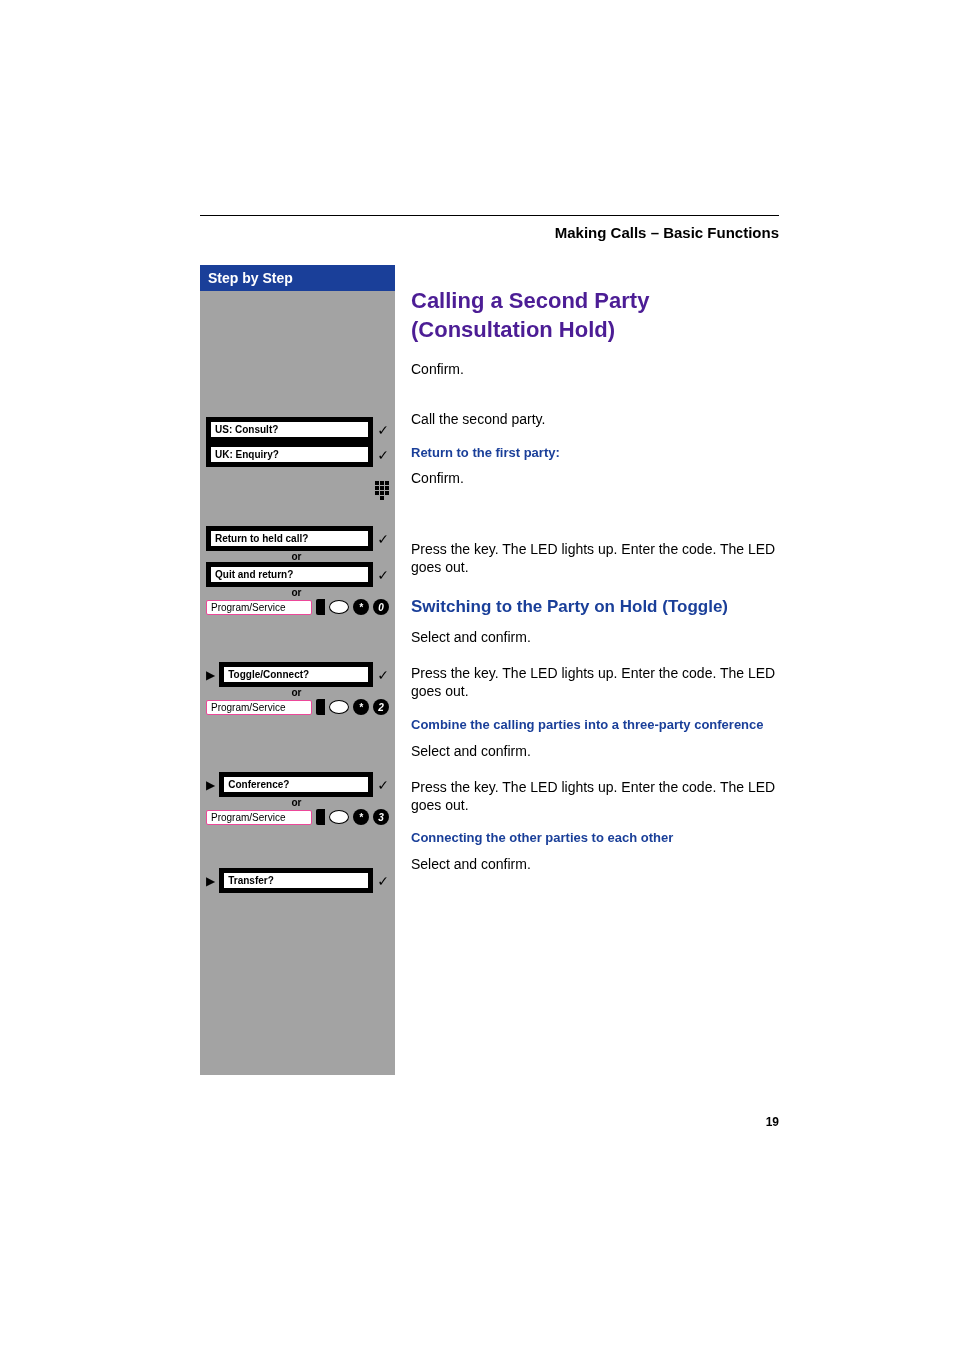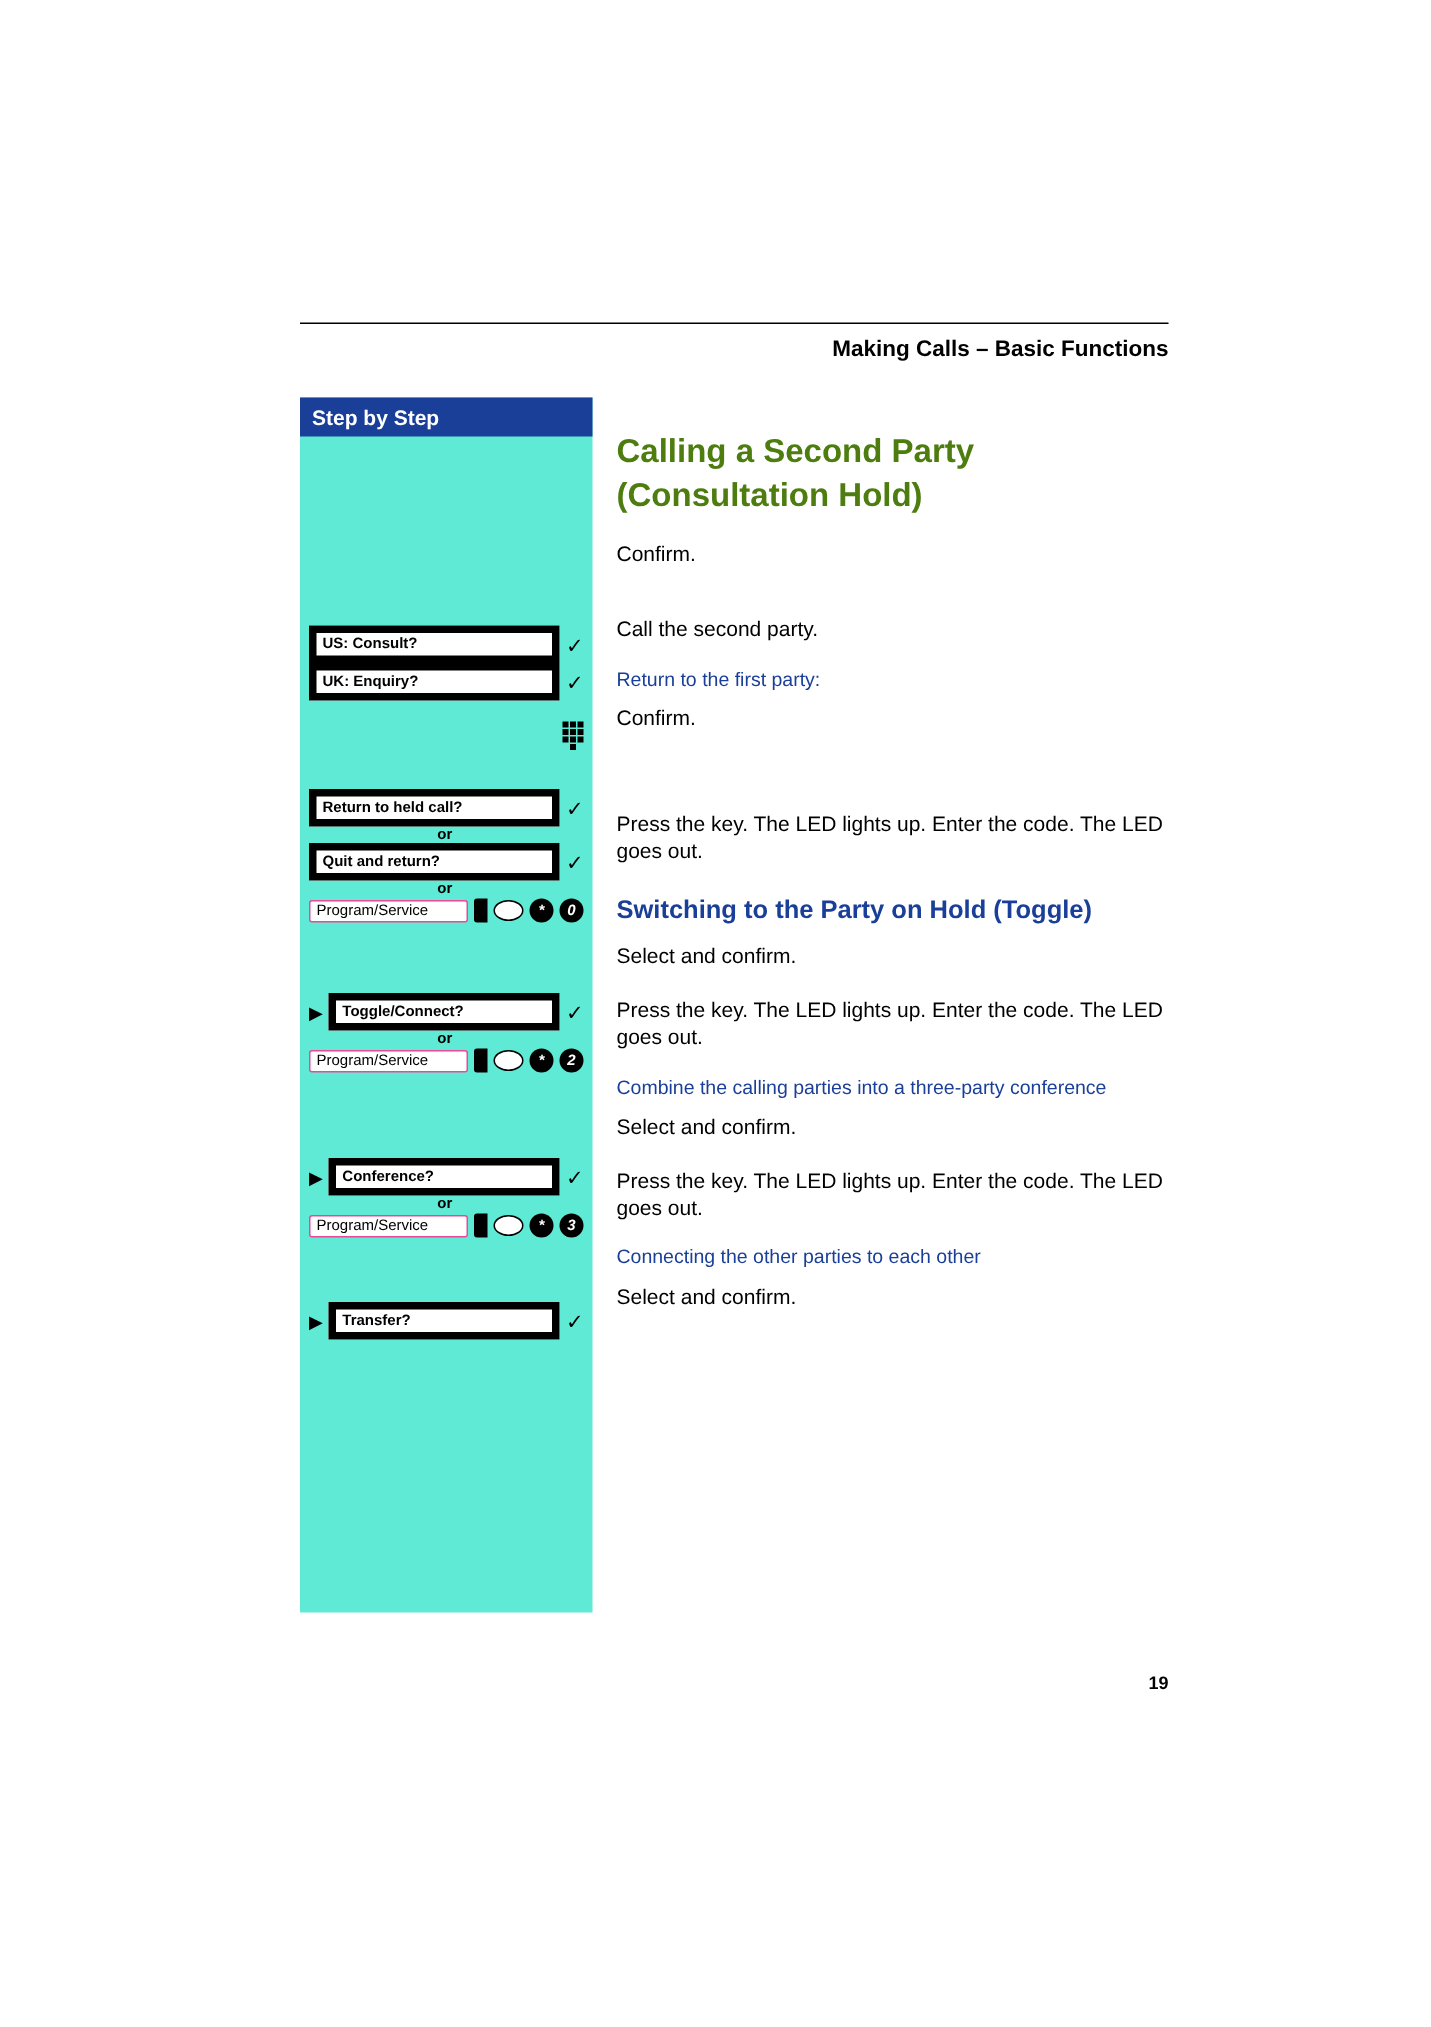--- a/index.html
+++ b/index.html
@@ -24,51 +24,51 @@
     margin-bottom: 24px;
   }
   .content {
     display: flex;
     gap: 16px;
   }
   .left-col {
     width: 195px;
     flex-shrink: 0;
     position: relative;
-    background: #5eead4;
+    background: #a3a3a3;
     min-height: 810px;
   }
   .step-header {
     background: #1a3f99;
     color: #fff;
     font-weight: bold;
     font-size: 14px;
     padding: 5px 8px;
   }
   .right-col {
     flex: 1;
     font-size: 14px;
     line-height: 1.3;
   }
   h1 {
-    color: #4d7c0f;
+    color: #4c1d95;
     font-size: 22px;
     font-weight: bold;
     margin: 22px 0 16px 0;
   }
   h2 {
     color: #1a3f99;
     font-size: 17px;
     font-weight: bold;
     margin: 20px 0 10px 0;
   }
   h3 {
     color: #1a3f99;
     font-size: 13px;
-    font-weight: normal;
+    font-weight: bold;
     margin: 16px 0 8px 0;
   }
   .right-col p {
     margin: 0 0 10px 0;
   }
   .page-num {
     text-align: right;
     font-weight: bold;
     font-size: 12px;
     margin-top: 40px;

